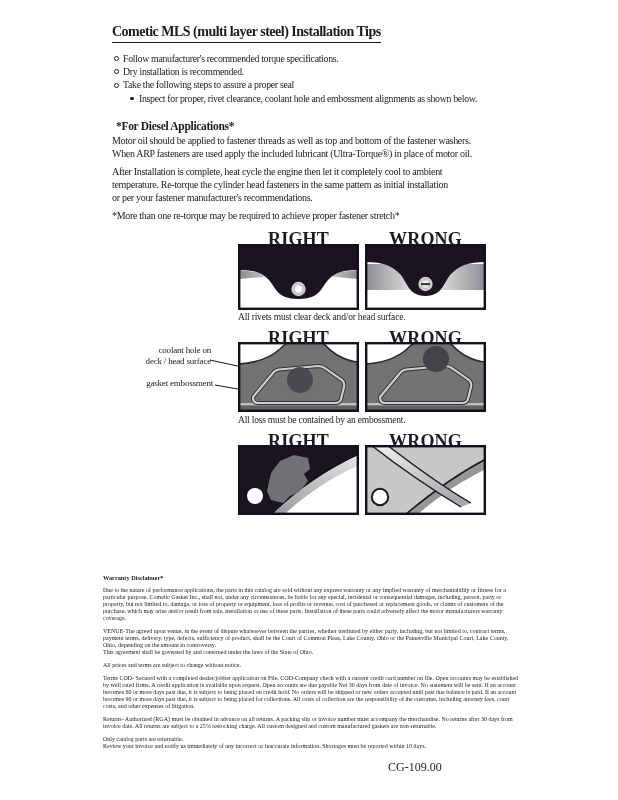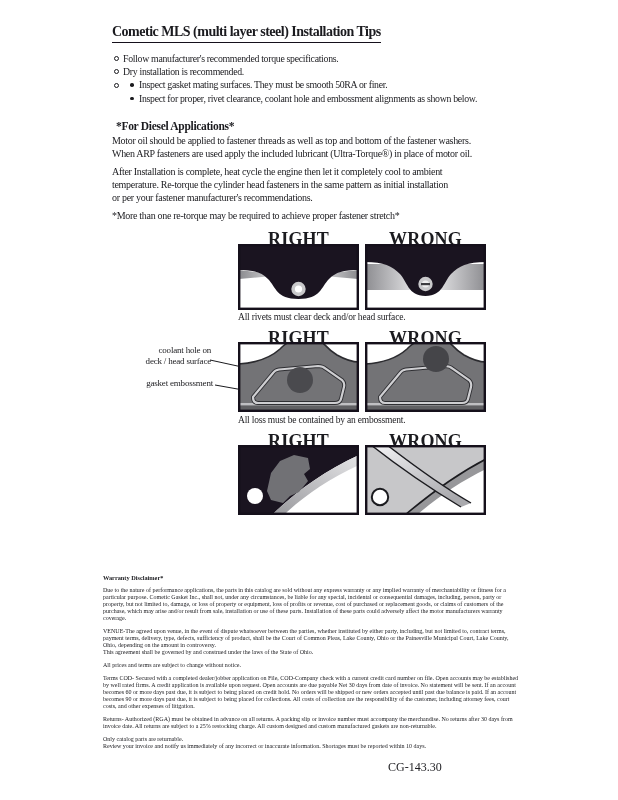--- a/index.html
+++ b/index.html
@@ -50,22 +50,21 @@
 </head>
 <body>
 
 <div id="page">
 
   <h1 class="doc-title">Cometic MLS (multi layer steel) Installation Tips</h1>
 
   <ul class="tips-list">
     <li><span class="ring"></span><span>Follow manufacturer's recommended torque specifications.</span></li>
     <li><span class="ring"></span><span>Dry installation is recommended.</span></li>
-    <li><span class="ring"></span></li>
-    <li class="sub"><span class="dot"></span><span>Inspect gasket mating surfaces.  They must be smooth 50RA or finer.</span></li>
+    <li><span class="ring"></span><span>Take the following steps to assure a proper seal</span></li>
     <li class="sub"><span class="dot"></span><span>Inspect for proper, rivet clearance, coolant hole and embossment alignments as shown below.</span></li>
   </ul>
 
   <h2 class="diesel-heading">*For Diesel Applications*</h2>
   <p class="body-par" id="par-oil">Motor oil should be applied to fastener threads as well as top and bottom of the fastener washers.
 When ARP fasteners are used apply the included lubricant (Ultra-Torque®) in place of motor oil.</p>
   <p class="body-par" id="par-heat">After Installation is complete, heat cycle the engine then let it completely cool to ambient
 temperature. Re-torque the cylinder head fasteners in the same pattern as initial installation
 or per your fastener manufacturer's recommendations.</p>
   <p class="body-par" id="par-retorque">*More than one re-torque may be required to achieve proper fastener stretch*</p>
@@ -203,15 +202,15 @@
     <p>Due to the nature of performance applications, the parts in this catalog are sold without any express warranty or any implied warranty of merchantability or fitness for a particular purpose.  Cometic Gasket Inc., shall not, under any circumstances, be liable for any special, incidental or consequential damages, including, person, party or property, but not limited to, damage, or loss of property or equipment, loss of profits or revenue, cost of purchased or replacement goods, or claims of customers of the purchase, which may arise and/or result from sale, installation or use of these parts.  Installation of these parts could adversely affect the motor manufacturers warranty coverage.</p>
     <p>VENUE-The agreed upon venue, in the event of dispute whatsoever between the parties, whether instituted by either party, including, but not limited to, contract terms, payment terms, delivery, type, defects, sufficiency of product, shall be the Court of Common Pleas, Lake County, Ohio or the Painesville Municipal Court, Lake County, Ohio, depending on the amount in controversy.
 This agreement shall be governed by and construed under the laws of the State of Ohio.</p>
     <p>All prices and terms are subject to change without notice.</p>
     <p>Terms COD- Secured with a completed dealer/jobber application on File, COD-Company check with a current credit card number on file.  Open accounts may be established by well rated firms.  A credit application is available upon request.  Open accounts are due payable Net 30 days from date of invoice.  No statement will be sent.  If an account becomes 60 or more days past due, it is subject to being placed on credit hold.  No orders will be shipped or new orders accepted until past due balance is paid.  If an account becomes 90 or more days past due, it is subject to being placed for collections.  All costs of collection are the responsibility of the customer, including attorney fees, court costs, and other expenses of litigation.</p>
     <p>Returns- Authorized (RGA) must be obtained in advance on all returns.  A packing slip or invoice number must accompany the merchandise.  No returns after 30 days from invoice date.  All returns are subject to a 25% restocking charge.  All custom designed and custom manufactured gaskets are non-returnable.</p>
     <p>Only catalog parts are returnable.
 Review your invoice and notify us immediately of any incorrect or inaccurate information.  Shortages must be reported within 10 days.</p>
   </div>
 
-  <div class="page-code">CG-143.30</div>
+  <div class="page-code">CG-109.00</div>
 
 </div>
 
 </body></html>

